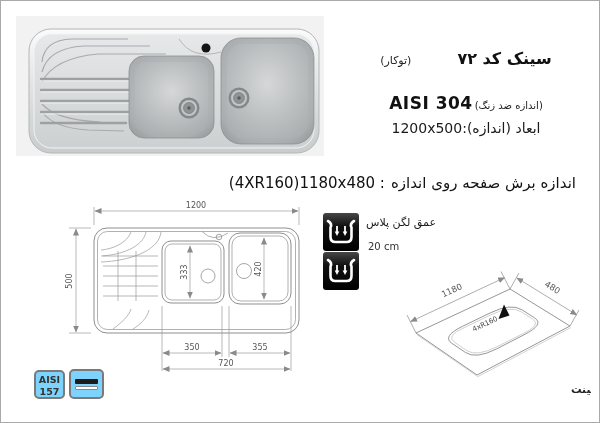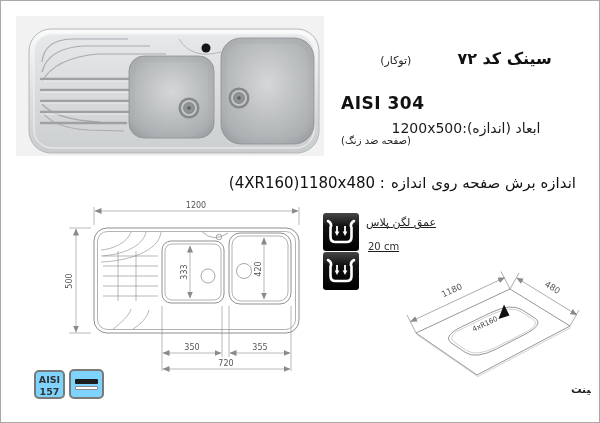--- a/index.html
+++ b/index.html
@@ -9,30 +9,30 @@
     font-family:"DejaVu Sans",sans-serif;color:#1d1d1d;padding-left:24px;
   }
   .abs{position:absolute;}
   
   .photo-area{left:15px;top:15px;width:308px;height:140px;background:#f2f2f2;}
   
   .spec-line{display:flex;align-items:baseline;justify-content:center;white-space:nowrap;}
   .l1{left:340px;top:48px;width:250px;gap:20px;}
   .l1 .title{font-size:16px;font-weight:bold;color:#111;margin-left:26px;}
   .l1 .note{font-size:11px;color:#222;}
-  .l2{left:340px;top:92px;width:250px;gap:22px;flex-direction:column;}
+  .l2{left:340px;top:92px;width:250px;gap:2px;}
   .l2 .grade{font-size:17px;font-weight:bold;letter-spacing:.5px;color:#111;}
   .l2 .note{font-size:10px;color:#222;}
   .l3{left:340px;top:119px;width:250px;font-size:14px;color:#1a1a1a;}
   .l4{left:0;top:173px;width:575px;justify-content:flex-end;gap:6px;font-size:15px;color:#111;}
   .rtl{direction:rtl;unicode-bidi:isolate;}
   .ltr{direction:ltr;unicode-bidi:isolate;}
   
   .depth-row{display:flex;align-items:flex-start;gap:7px;}
-  .dr1{left:322px;top:212px;text-decoration:underline;}
+  .dr1{left:322px;top:212px;}
   .dr2{left:322px;top:251px;}
   .depth-text .lab{font-size:11px;color:#1a1a1a;display:block;line-height:15px;margin-top:2px;}
   .depth-text .val{font-size:10px;color:#333;display:block;line-height:13px;margin-top:10px;padding-left:2px;direction:ltr;}
   
   .badge{box-sizing:border-box;border:2px solid #7a7a7a;border-radius:5px;background:#7dd3fc;}
   .badge-aisi{left:33px;top:369px;width:31px;height:29px;
     font-size:9.5px;font-weight:bold;color:#333;text-align:center;line-height:12px;padding-top:2px;}
   .badge-layers{left:68px;top:368px;width:35px;height:30px;}
   .badge-layers .bar1{width:23px;height:5px;background:#1c1c1c;margin:8px auto 0 auto;border-radius:1px;}
   .badge-layers .bar2{width:23px;height:4px;background:#fff;border:1px solid #8a8a8a;box-sizing:border-box;margin:2px auto 0 auto;border-radius:1px;}
@@ -114,21 +114,21 @@
     </svg>
   </div>
 
   <div class="abs spec-line l1">
     <span class="note rtl">(توکار)</span>
     <span class="title rtl">سینک کد ۷۲</span>
   </div>
 
   <div class="abs spec-line l2">
     <span class="grade ltr">AISI 304</span>
-    <span class="note rtl">(صفحه ضد زنگ)</span>
+    <span class="note rtl">(اندازه ضد زنگ)</span>
   </div>
 
   <div class="abs spec-line l3">
     <span class="ltr">1200x500:</span>
     <span class="rtl">ابعاد (اندازه)</span>
   </div>
 
   <div class="abs spec-line l4">
     <span class="ltr">(4XR160)1180x480 :</span>
     <span class="rtl">اندازه برش صفحه روی اندازه</span>

